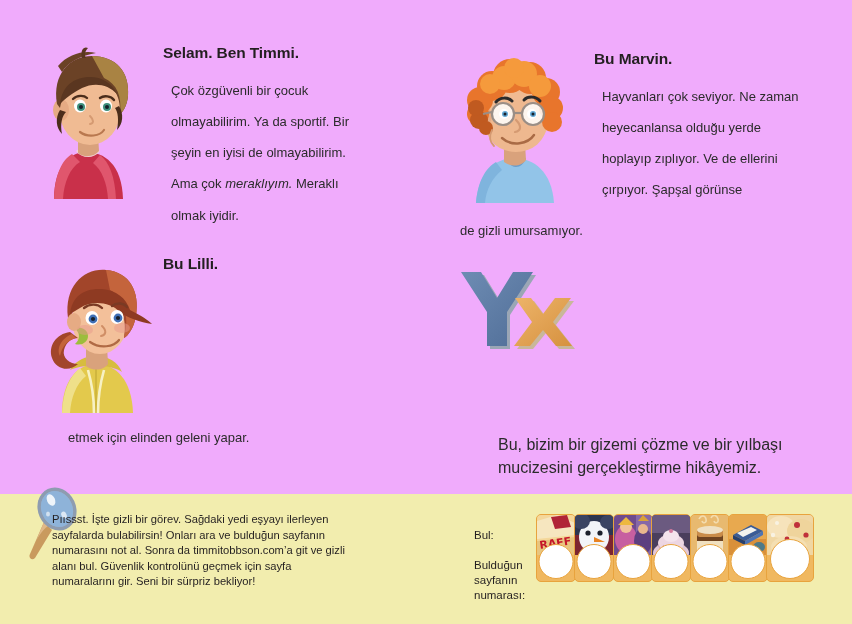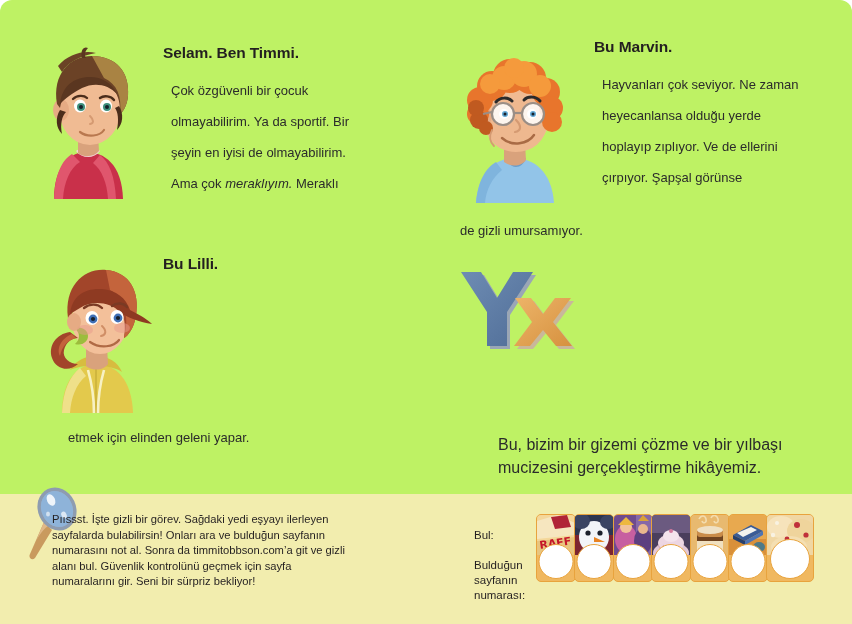--- a/index.html
+++ b/index.html
@@ -13,22 +13,21 @@
     font-family: "Liberation Sans", sans-serif;
     overflow: hidden;
     position: relative;
     color: #231f20;
   }
 
   .page {
     position: relative;
     width: 852px;
     height: 624px;
-    background: #bef264;
-    border-radius: 12px;
+    background: #f0abfc;
   }
 
   
   .block {
     position: absolute;
   }
 
   .block-heading {
     font-weight: bold;
     font-size: 15.5px;
@@ -45,21 +44,21 @@
     margin: 8px;
   }
   .block-body em { font-style: italic; }
 
   
   #blk-timmi        { left: 163px; top: 44px;  width: 210px; }
   #art-timmi        { left: 24px;  top: 44px;  width: 122px; height: 155px; }
   #blk-timmi-tail   { left: 163px; top: 192px; width: 250px; }
 
   
-  #blk-marvin       { left: 594px; top: 38px;  width: 215px; }
+  #blk-marvin       { left: 594px; top: 50px;  width: 215px; }
   #art-marvin       { left: 452px; top: 48px;  width: 124px; height: 155px; }
   #blk-marvin-tail  { left: 452px; top: 207px; width: 320px; }
 
   
   #blk-lilli        { left: 163px; top: 255px; width: 200px; }
   #art-lilli        { left: 22px;  top: 258px; width: 134px; height: 155px; }
   #blk-lilli-tail   { left: 60px;  top: 414px; width: 330px; }
 
   
   #blk-kasif        { left: 594px; top: 256px; width: 230px; }
@@ -206,20 +205,23 @@
       <path d="M76 54 C80 51 87 52 90 56" stroke="#4b2d1b" stroke-width="2.4" fill="none" stroke-linecap="round"></path>
 
       <path d="M66 72 C70 76 70 79 66 80" stroke="#d59a72" stroke-width="2" fill="none" stroke-linecap="round"></path>
       <path d="M56 88 C64 94 76 92 80 86" stroke="#b9784f" stroke-width="2.2" fill="none" stroke-linecap="round"></path>
     </svg>
   </div>
 
   <div class="block" id="blk-timmi">
     <h2 class="block-heading">Selam. Ben Timmi.</h2>
     <p class="block-body"><span>Çok özgüvenli bir çocuk olmayabilirim. Ya da sportif. Bir şeyin en iyisi de olmayabilirim. Ama çok </span><em>meraklıyım.</em><span> Meraklı</span></p>
+  </div>
+  <div class="block" id="blk-timmi-tail">
+    <p class="block-body">olmak iyidir.</p>
   </div>
 
   <div class="art" id="art-marvin">
     <svg viewBox="0 0 124 155" xmlns="http://www.w3.org/2000/svg">
 
       <path d="M24 155 C26 124 44 110 62 110 C82 110 100 124 102 155 Z" fill="#92c4e8"></path>
       <path d="M54 110 C58 122 70 122 74 110 Z" fill="#6b9ecb"></path>
       <path d="M24 155 C26 132 34 120 44 114 L50 122 C40 130 34 142 33 155 Z" fill="#7fb4dd"></path>
 
       <path d="M52 96 L52 114 C60 120 70 118 74 112 L73 96 Z" fill="#d9a27c"></path>

